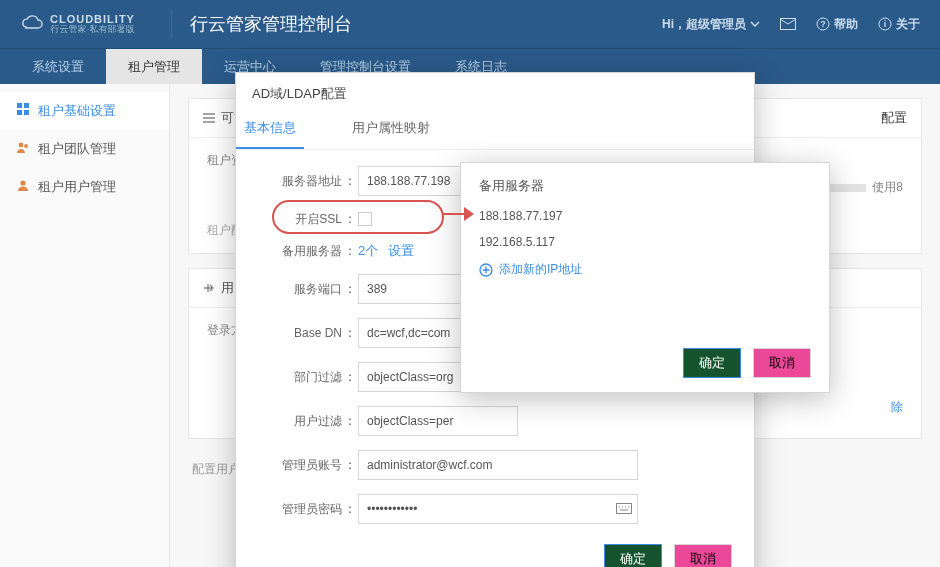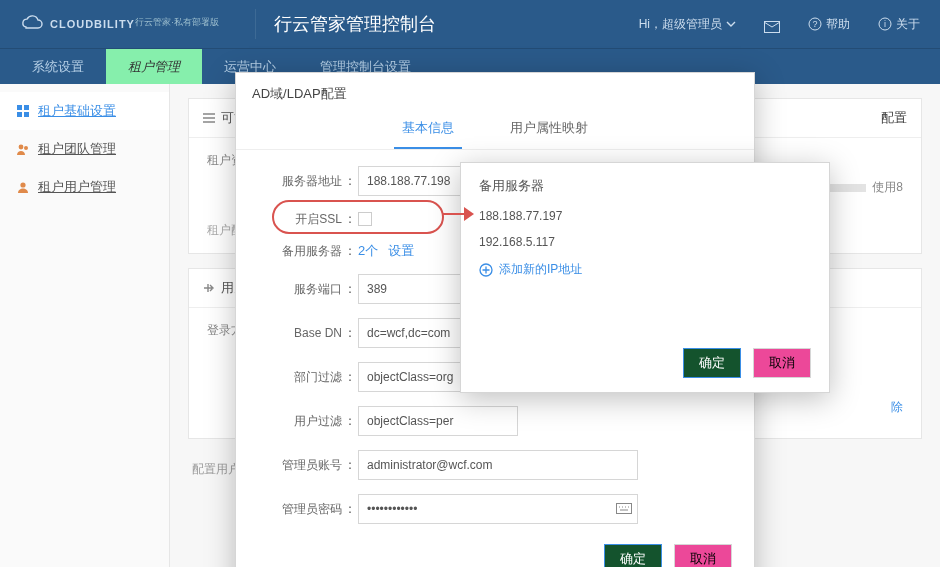--- a/index.html
+++ b/index.html
@@ -2,54 +2,54 @@
 <html><head>
 <meta charset="utf-8">
 <style>
 * { box-sizing: border-box; margin: 0; padding: 0; }
 body { font-family: "Microsoft YaHei", -apple-system, sans-serif; font-size: 13px; color: #333; background: #fff; width: 940px; height: 567px; overflow: hidden; position: relative; }
 
 
 .header { background: #2a5a8a; height: 48px; display: flex; align-items: center; padding: 0 20px; color: #fff; }
 .logo-section { display: flex; align-items: center; gap: 6px; margin-right: 18px; }
 .logo-icon { width: 24px; height: 20px; display: flex; align-items: center; }
-.logo-text { display: flex; flex-direction: row; line-height: 1.1; text-align: center; }
+.logo-text { display: flex; flex-direction: column; line-height: 1.1; text-align: center; }
 .logo-main { font-size: 11px; font-weight: bold; letter-spacing: 1px; color: #cde; }
 .logo-sub { font-size: 9px; color: #9bc; }
 .header-divider { width: 1px; height: 30px; background: #3d6a95; margin: 0 18px; }
 .header-title { font-size: 18px; font-weight: 400; }
-.header-right { margin-left: auto; display: flex; align-items: flex-end; gap: 28px; font-size: 12px; }
+.header-right { margin-left: auto; display: flex; align-items: center; gap: 20px; font-size: 12px; font-weight: bold; }
 .header-right a { color: #cde; text-decoration: none; display: flex; align-items: center; gap: 4px; }
 
 
 .top-nav { background: #2a5a8a; height: 36px; display: flex; padding-left: 10px; border-top: 1px solid #234c75; }
 .top-nav-item { padding: 0 22px; display: flex; align-items: center; color: #b5cfe6; font-size: 13px; cursor: pointer; }
-.top-nav-item.active { background: #86efac; color: #333; font-style: italic; }
+.top-nav-item.active { background: #e5e5e5; color: #333; }
 
 
 .main { display: flex; height: calc(100% - 84px); }
 .sidebar { width: 170px; background: #fafafa; border-right: 1px solid #e6e6e6; padding-top: 8px; }
-.sidebar-item { padding: 10px 16px; display: flex; align-items: center; gap: 8px; color: #555; cursor: pointer; font-size: 13px; text-decoration: underline; }
+.sidebar-item { padding: 10px 16px; display: flex; gap: 8px; color: #555; cursor: pointer; font-size: 13px; }
 .sidebar-item.active { background: #fff; color: #3a8ee6; }
 .sidebar-icon { width: 14px; height: 14px; display: inline-flex; }
 
 .content { flex: 1; padding: 14px 18px; background: #f7f7f7; position: relative; }
 .panel { background: #fff; border: 1px solid #e6e6e6; margin-bottom: 14px; }
 .panel-header { padding: 10px 14px; border-bottom: 1px solid #eee; display: flex; align-items: center; gap: 6px; font-size: 13px; color: #555; }
 .panel-header .right-link { margin-left: auto; color: #404040; cursor: pointer; }
 .panel-body { padding: 14px 18px; color: #888; font-size: 12px; }
 .panel-row { display: flex; gap: 10px; align-items: center; margin-bottom: 10px; }
 .bottom-note { color: #999; font-size: 12px; padding: 8px 4px; }
 .usage-bar { display: flex; align-items: center; justify-content: flex-end; gap: 6px; }
 .bar { width: 90px; height: 8px; background: #e3e3e3; }
 
 
 .modal { position: absolute; left: 235px; top: 72px; width: 520px; background: #fff; border: 1px solid #d6d6d6; box-shadow: 0 6px 28px rgba(0,0,0,.25); z-index: 10; }
 .modal-title { padding: 12px 16px 8px; font-size: 13px; color: #444; }
-.modal-tabs { display: flex; justify-content: center; gap: 40px; border-bottom: 1px solid #eee; padding-bottom: 0; margin-bottom: 16px; }
+.modal-tabs { display: flex; gap: 40px; border-bottom: 1px solid #eee; padding-bottom: 0; margin-bottom: 16px; }
 .modal-tab { padding: 8px 8px 10px; font-size: 13px; color: #666; cursor: pointer; border-bottom: 2px solid transparent; }
 .modal-tab.active { color: #3a8ee6; border-bottom-color: #3a8ee6; }
 .form-row { display: flex; align-items: center; margin-bottom: 14px; padding: 0 28px; }
 .form-label { width: 78px; text-align: right; color: #666; font-size: 12px; }
 .form-colon { width: 16px; text-align: center; color: #666; }
 .form-input { height: 30px; border: 1px solid #d6d6d6; padding: 0 8px; font-size: 12px; color: #555; width: 280px; }
 .form-input.with-icon { padding-right: 28px; }
 .input-wrap { position: relative; display: inline-flex; }
 .input-trail-icon { position: absolute; right: 6px; top: 50%; transform: translateY(-50%); color: #888; }
 .checkbox { width: 14px; height: 14px; border: 1px solid #ccc; display: inline-block; }
@@ -124,20 +124,21 @@
       <span>关于</span>
     </a>
   </div>
 </div>
 
 <div class="top-nav">
   <div class="top-nav-item">系统设置</div>
   <div class="top-nav-item active">租户管理</div>
   <div class="top-nav-item">运营中心</div>
   <div class="top-nav-item">管理控制台设置</div>
+  <div class="top-nav-item">系统日志</div>
 </div>
 
 <div class="main">
   <div class="sidebar">
     <div class="sidebar-item active">
       <span class="sidebar-icon">
           <svg width="14" height="14" viewBox="0 0 14 14">
             <rect x="1" y="1" width="5" height="5" fill="#3a8ee6"></rect>
             <rect x="8" y="1" width="5" height="5" fill="#3a8ee6"></rect>
             <rect x="1" y="8" width="5" height="5" fill="#3a8ee6"></rect>

